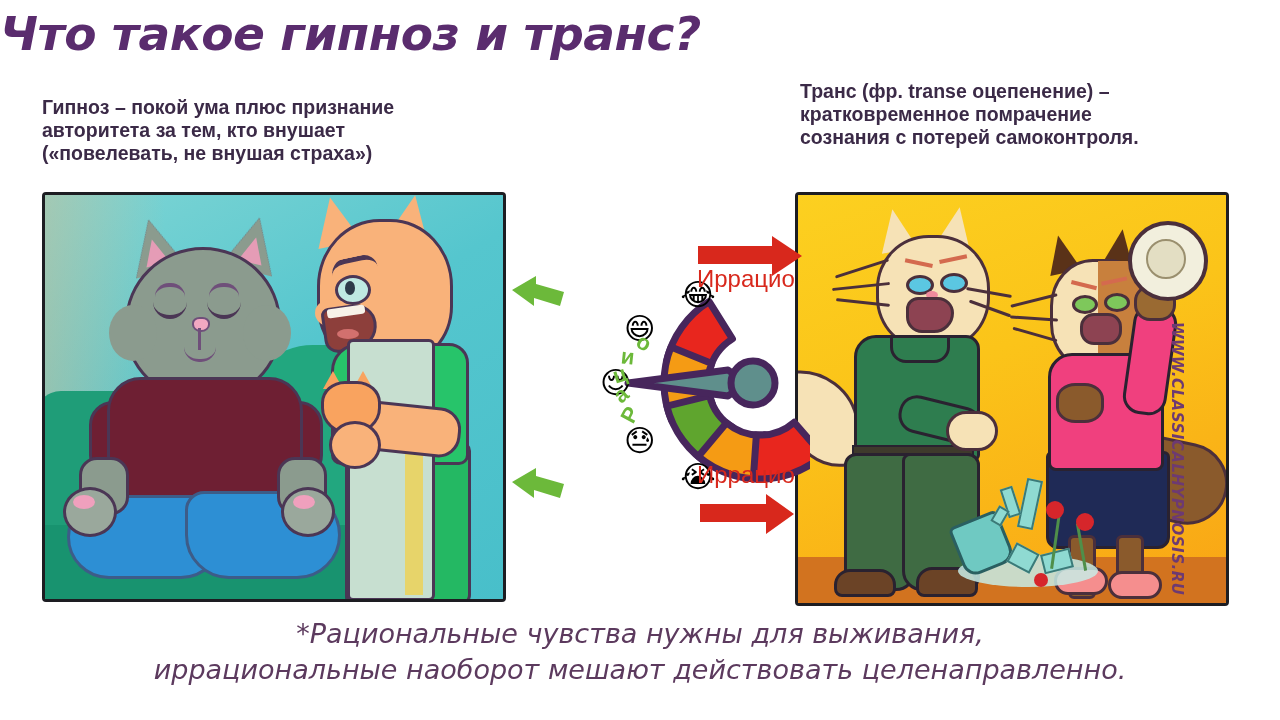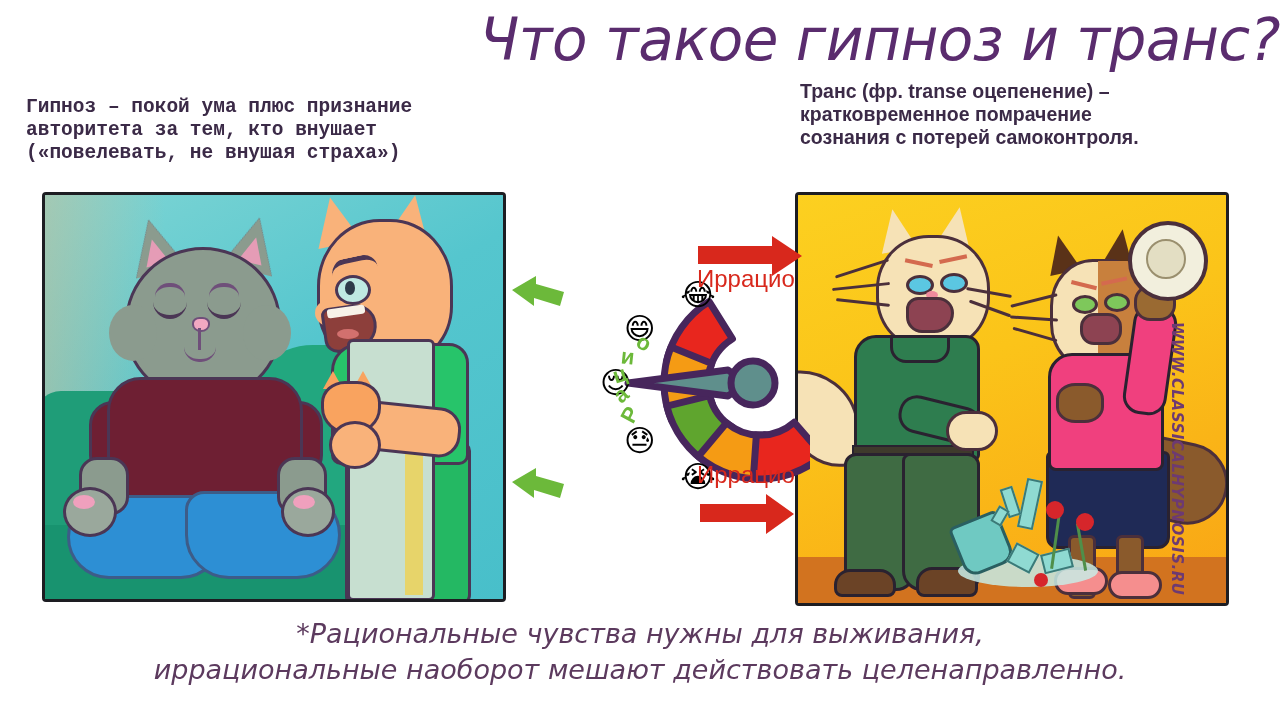--- a/index.html
+++ b/index.html
@@ -4,35 +4,35 @@
 <style>
   html,body{margin:0;padding:0;}
   body{
     width:1280px;height:720px;overflow:hidden;background:#ffffff;
     font-family:"Liberation Sans", sans-serif;
   }
   #stage{position:relative;width:1280px;height:720px;}
 
   
   .title{
-    position:absolute;left:0;top:6px;width:1280px;text-align:right;
+    position:absolute;left:0;top:6px;width:1280px;text-align:left;
     font-family:"DejaVu Sans", sans-serif;
-    font-style:italic;font-weight:normal;
-    font-size:58px;letter-spacing:-0.5px;
+    font-style:italic;font-weight:bold;
+    font-size:47px;letter-spacing:-0.5px;
     color:#5a2c6e;white-space:nowrap;
   }
 
   
   .lede{
     position:absolute;
     font-family:"Liberation Sans", sans-serif;
     font-weight:bold;font-size:19.5px;line-height:1.18;
     color:#3b2a47;white-space:pre-line;
   }
-  .lede.left{left:26px;top:96px;width:470px;font-family:Liberation Mono, monospace;}
+  .lede.left{left:42px;top:96px;width:470px;}
   .lede.right{left:800px;top:80px;width:440px;}
 
   
   .panel{
     position:absolute;overflow:hidden;
     border:3px solid #1d1d22;border-radius:4px;
   }
   .panel-left{left:42px;top:192px;width:458px;height:404px;background:#62c8cc;}
   .panel-right{left:795px;top:192px;width:428px;height:408px;background:#fcc816;}
 

